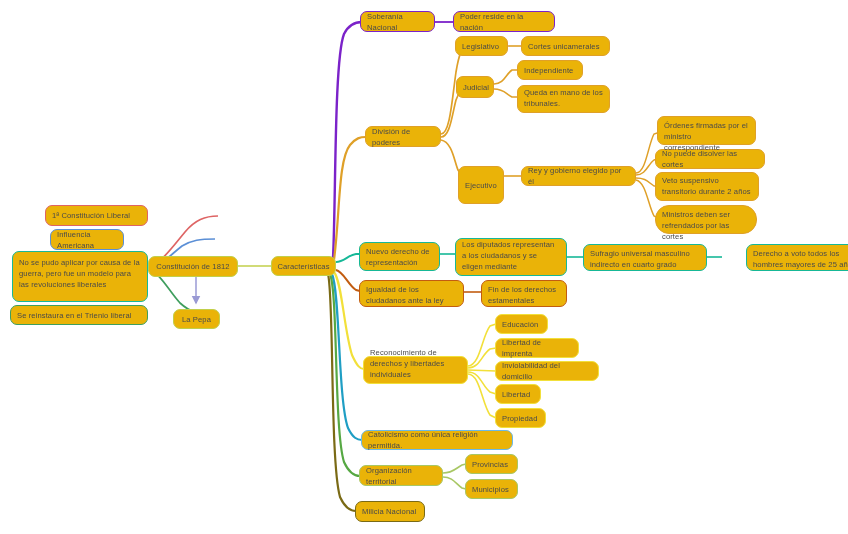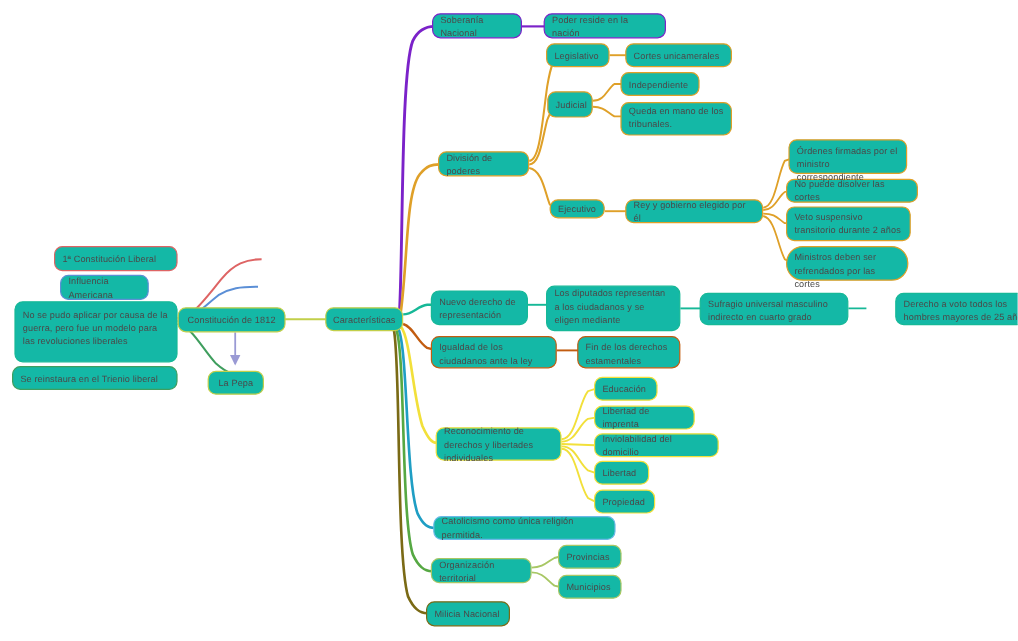--- a/index.html
+++ b/index.html
@@ -8,21 +8,21 @@
     background:#ffffff;
     font-family:"Liberation Sans", sans-serif;
     overflow:hidden;
     position:relative;
   }
   #canvas{position:absolute;left:0;top:0;width:848px;height:534px;}
   #edges{position:absolute;left:0;top:0;width:848px;height:534px;pointer-events:none;}
   .node{
     position:absolute;
     box-sizing:border-box;
-    background:#14b8a6;
+    background:#eab308;
     border:1.4px solid #999;
     border-radius:7px;
     color:#4a4a4a;
     font-size:7.6px;
     line-height:11px;
     display:flex;
     align-items:center;
     padding:3px 6px;
     white-space:pre-line;
     letter-spacing:0.1px;
@@ -148,21 +148,21 @@
   </div>
 
   <div class="node" style="left:517px;top:60px;width:66px;height:20px;border-color:#dfa028;">
     <span>Independiente</span>
   </div>
 
   <div class="node" style="left:517px;top:85px;width:93px;height:28px;border-color:#dfa028;align-items:flex-start;padding-top:1px;">
     <span>Queda en mano de los tribunales.</span>
   </div>
 
-  <div class="node" style="left:458px;top:166px;width:46px;height:16px;border-color:#dfa028;">
+  <div class="node" style="left:458px;top:166px;width:46px;height:38px;border-color:#dfa028;">
     <span>Ejecutivo</span>
   </div>
 
   <div class="node" style="left:521px;top:166px;width:115px;height:20px;border-color:#dfa028;">
     <span>Rey y gobierno elegido por él</span>
   </div>
 
   <div class="node" style="left:655px;top:149px;width:110px;height:20px;border-color:#dfa028;">
     <span>No puede disolver las cortes</span>
   </div>
@@ -196,21 +196,21 @@
   </div>
 
   <div class="node" style="left:359px;top:280px;width:105px;height:27px;border-color:#c25c10;align-items:flex-start;padding-top:3px;">
     <span>Igualdad de los ciudadanos ante la ley</span>
   </div>
 
   <div class="node" style="left:481px;top:280px;width:86px;height:27px;border-color:#c25c10;align-items:flex-start;padding-top:3px;">
     <span>Fin de los derechos estamentales</span>
   </div>
 
-  <div class="node" style="left:363px;top:356px;width:105px;height:28px;border-color:#f2e03a;align-items:center;padding-top:3px;">
+  <div class="node" style="left:363px;top:356px;width:105px;height:28px;border-color:#f2e03a;align-items:flex-end;padding-top:3px;">
     <span>Reconocimiento de derechos y libertades individuales</span>
   </div>
 
   <div class="node" style="left:495px;top:314px;width:53px;height:20px;border-color:#f2e03a;">
     <span>Educación</span>
   </div>
 
   <div class="node" style="left:495px;top:338px;width:84px;height:20px;border-color:#f2e03a;">
     <span>Libertad de imprenta</span>
   </div>

